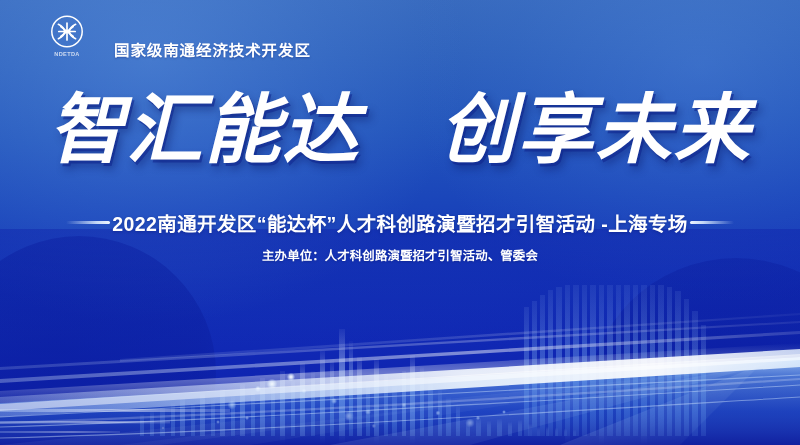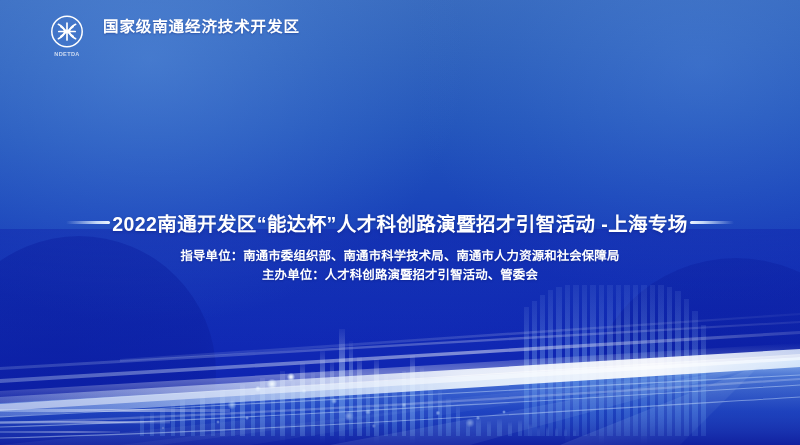--- a/index.html
+++ b/index.html
@@ -68,22 +68,22 @@
         rgba(9,26,152,0.36) 64%,
         rgba(12,30,155,0.14) 90%,
         rgba(12,30,155,0.00) 100%);
   }
 
   
   .brand {
     position: absolute;
     left: 46px; top: 14px;
     display: flex;
-    align-items: flex-start;
-    gap: 15px;
+    align-items: flex-end;
+    gap: 26px;
     z-index: 9;
   }
   .brand-mark {
     position: relative;
     width: 42px;
     height: 46px;
     flex: 0 0 auto;
   }
   .brand-mark svg { display: block; }
   .brand-name {
@@ -230,29 +230,35 @@
           <path d="M21 9.0 L21 26.0"></path>
           <path d="M14.8 12.6 L27.2 22.4"></path>
           <path d="M27.2 12.6 L14.8 22.4"></path>
         </g>
         <text x="21" y="41.5" text-anchor="middle" font-family="Liberation Sans, sans-serif" font-size="5.6" font-weight="700" letter-spacing="0.35" fill="rgba(255,255,255,0.72)">NDETDA</text>
       </svg>
     </div>
     <div class="brand-name">国家级南通经济技术开发区</div>
   </div>
 
+  <div class="headline">
+    <span class="headline-inner">
+      <span>智汇能达</span>
+      <span class="gap"></span>
+      <span>创享未来</span>
+    </span>
+  </div>
 
   <div class="subtitle-row">
     <span class="rule left"></span>
     <span class="subtitle-text">2022南通开发区“能达杯”人才科创路演暨招才引智活动 -上海专场</span>
     <span class="rule right"></span>
   </div>
 
   <div class="orgs">
-    <div class="org-line">指导单位：南通市委组织部、南通市科学技术局、南通市人力资源和社会保障局</div>
     <div class="org-line">主办单位：人才科创路演暨招才引智活动、管委会</div>
   </div>
 
   <svg class="skyline" viewBox="0 0 800 160" preserveAspectRatio="none">
     <defs>
       <linearGradient id="barA" x1="0" y1="0" x2="0" y2="1">
         <stop offset="0" stop-color="#cfe4ff" stop-opacity="0.02"></stop>
         <stop offset="0.32" stop-color="#a9cdfb" stop-opacity="0.34"></stop>
         <stop offset="0.72" stop-color="#7fb2f3" stop-opacity="0.62"></stop>
         <stop offset="1" stop-color="#6aa3ef" stop-opacity="0.74"></stop>

